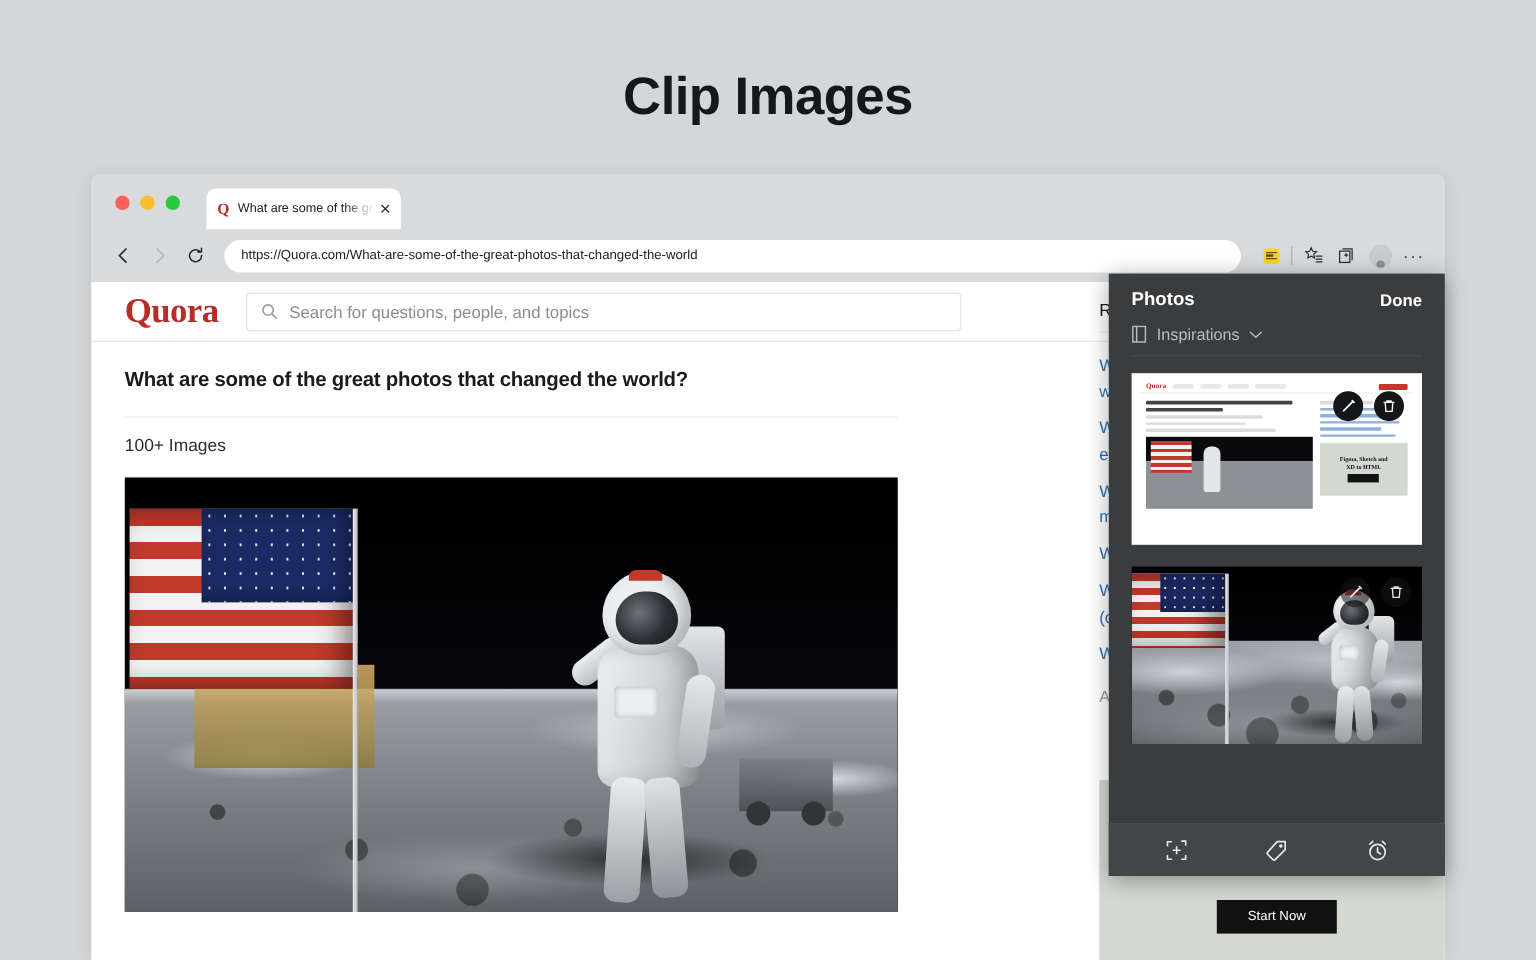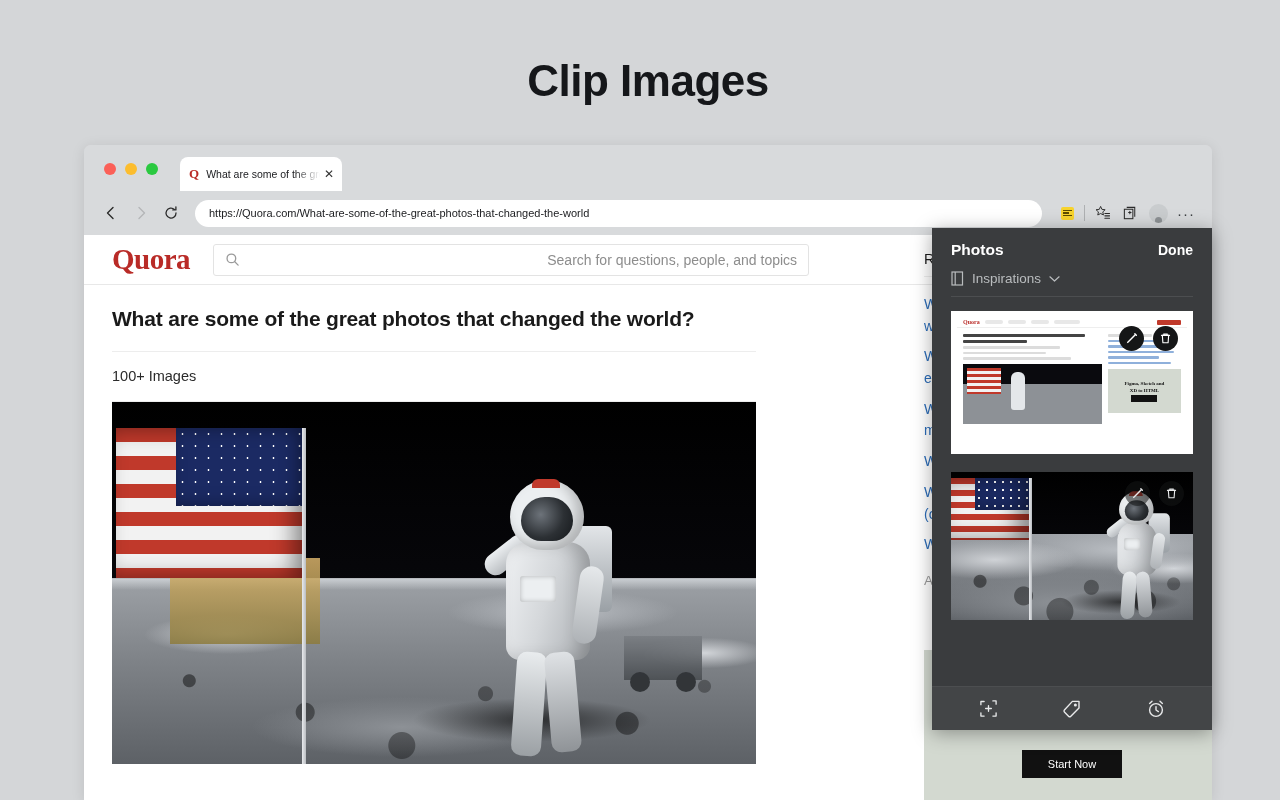--- a/index.html
+++ b/index.html
@@ -2,21 +2,21 @@
 <html><head>
 <meta charset="utf-8">
 <style>
   * { box-sizing: border-box; margin: 0; padding: 0; }
   html, body {
     width: 1280px; height: 800px;
     background: #d4d6d8;
     font-family: "Liberation Sans", sans-serif;
     overflow: hidden;
   }
-  .page { position: relative; width: 1068px; height: 800px; margin-left: 8px; }
+  .page { position: relative; width: 1068px; height: 800px; }
 
   
   .page-title {
     position: absolute; top: 56px; left: 0; width: 1280px;
     text-align: center;
     font-size: 44px; font-weight: bold; color: #15171a;
     letter-spacing: -0.5px;
   }
 
   
@@ -99,28 +99,28 @@
     height: 50px; display: flex; align-items: center;
     padding: 0 0 0 28px; border-bottom: 1px solid #e8e8e8;
   }
   .q-logo {
     font-family: "Liberation Serif", serif; font-weight: bold;
     color: #b92b27; font-size: 29px; letter-spacing: -0.5px;
   }
   .q-search {
     margin-left: 23px; width: 596px; height: 32px;
     border: 1px solid #e3e3e3; border-radius: 3px;
-    display: flex; align-items: center; padding: 0 11px; gap: 9px; justify-content: space-between;
+    display: flex; align-items: center; padding: 0 11px; gap: 9px;
   }
   .q-search-ph { font-size: 14px; color: #8d8d8d; }
 
   
   .q-main { position: relative; padding: 0 0 0 28px; width: 748px; }
   .q-question {
-    font-size: 21px; font-weight: bold; color: #1a1a1a;
+    font-size: 17px; font-weight: bold; color: #1a1a1a;
     padding: 22px 0 20px 0; letter-spacing: -0.2px;
   }
   .q-rule { height: 1px; background: #ededed; width: 644px; }
   .q-answers { font-size: 14.5px; color: #2b2b2b; padding: 16px 0 17px 0; }
   .q-answer-line { font-size: 14.5px; color: #2b2b2b; padding: 22px 0 14px 0; }
 
   
   .moon-photo {
     position: relative; width: 644px; height: 362px;
     background: #07070a; overflow: hidden;

